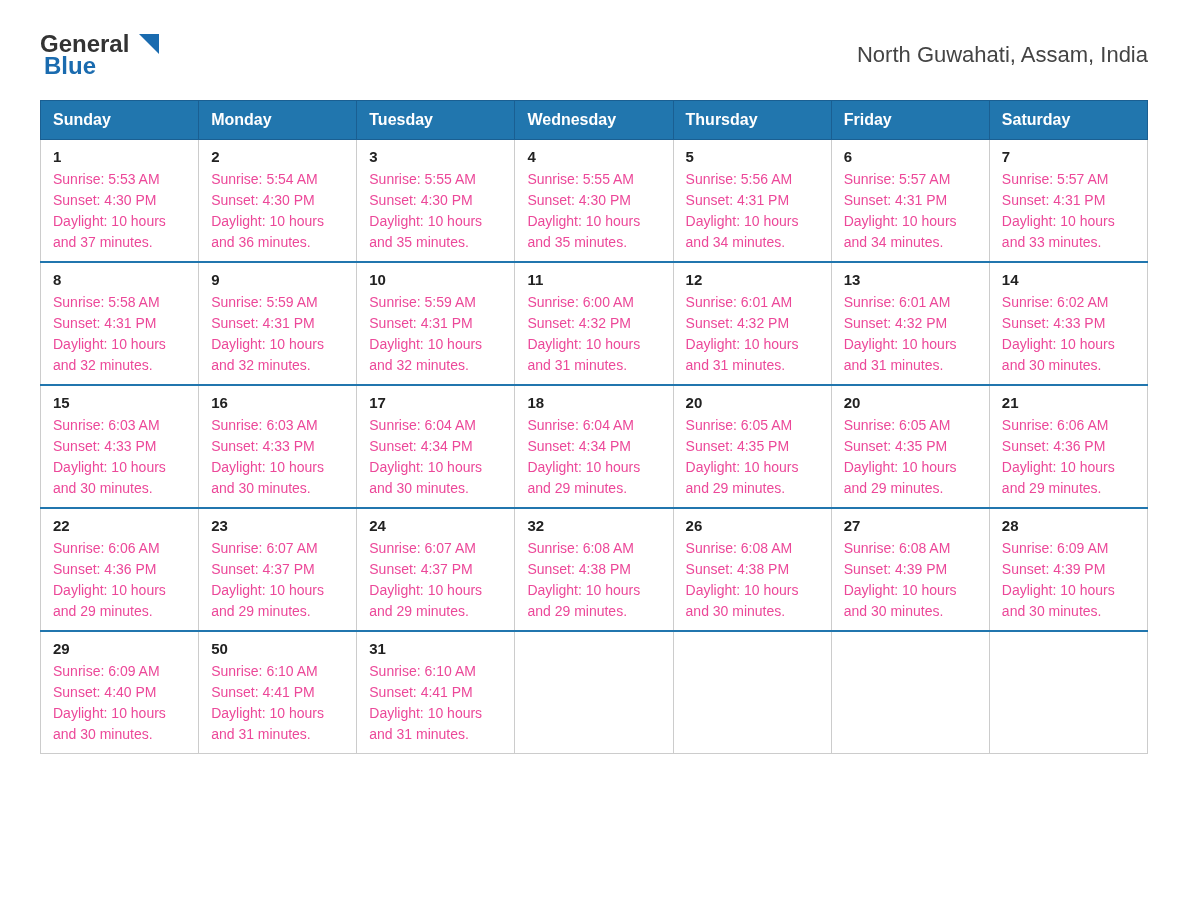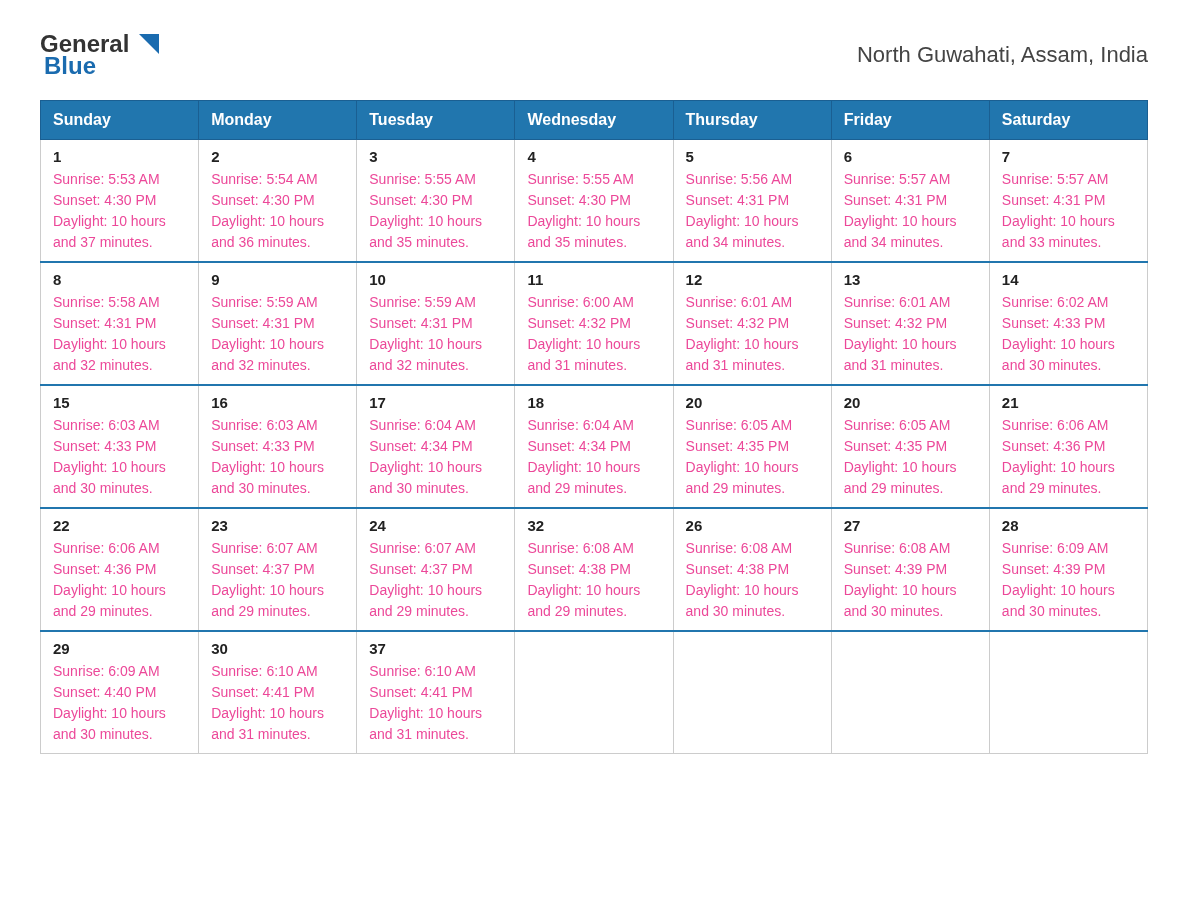--- a/index.html
+++ b/index.html
@@ -348,29 +348,29 @@
       <tr class="row-divider">
         <td>
         <span class="day-number">29</span>
         <div class="day-info">
           Sunrise: 6:09 AM<br>
           Sunset: 4:40 PM<br>
           Daylight: 10 hours and 30 minutes.
         </div>
       </td>
         <td>
-        <span class="day-number">30</span>
+        <span class="day-number">50</span>
         <div class="day-info">
           Sunrise: 6:10 AM<br>
           Sunset: 4:41 PM<br>
           Daylight: 10 hours and 31 minutes.
         </div>
       </td>
         <td>
-        <span class="day-number">37</span>
+        <span class="day-number">31</span>
         <div class="day-info">
           Sunrise: 6:10 AM<br>
           Sunset: 4:41 PM<br>
           Daylight: 10 hours and 31 minutes.
         </div>
       </td>
         <td class="empty-cell"></td>
         <td class="empty-cell"></td>
         <td class="empty-cell"></td>
         <td class="empty-cell"></td>

